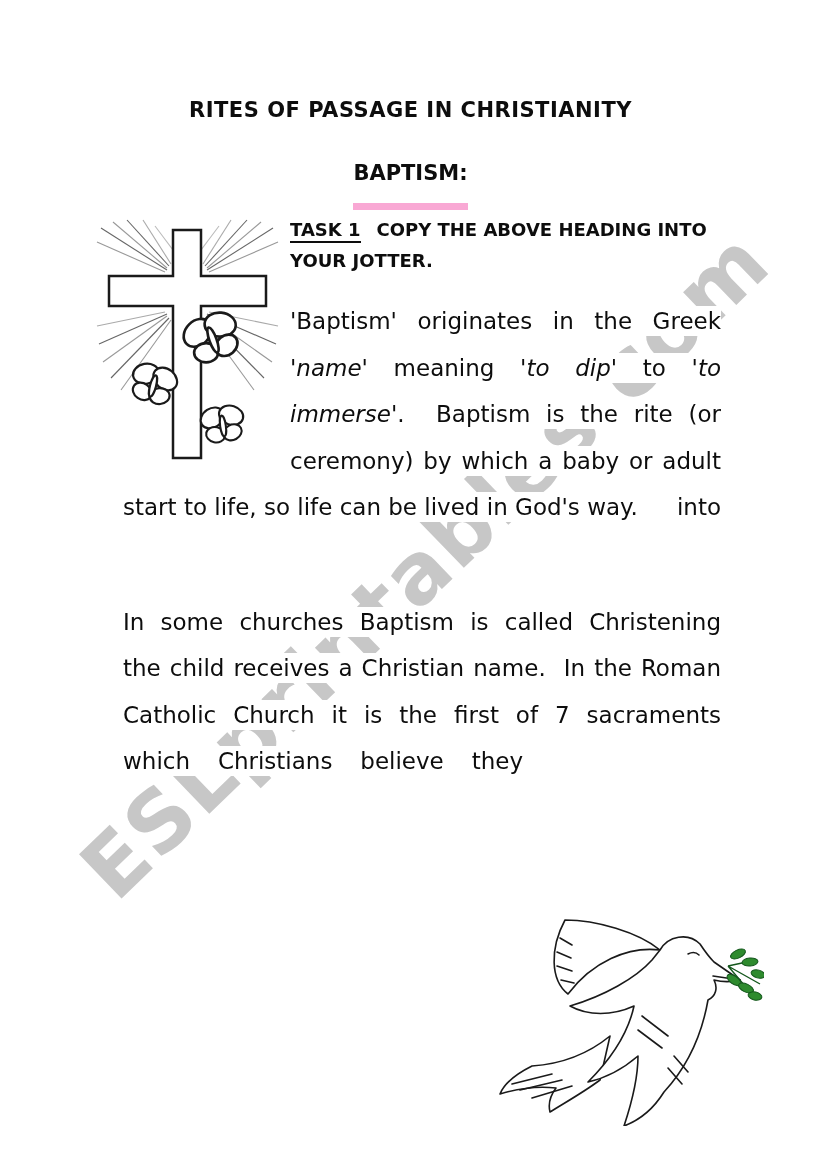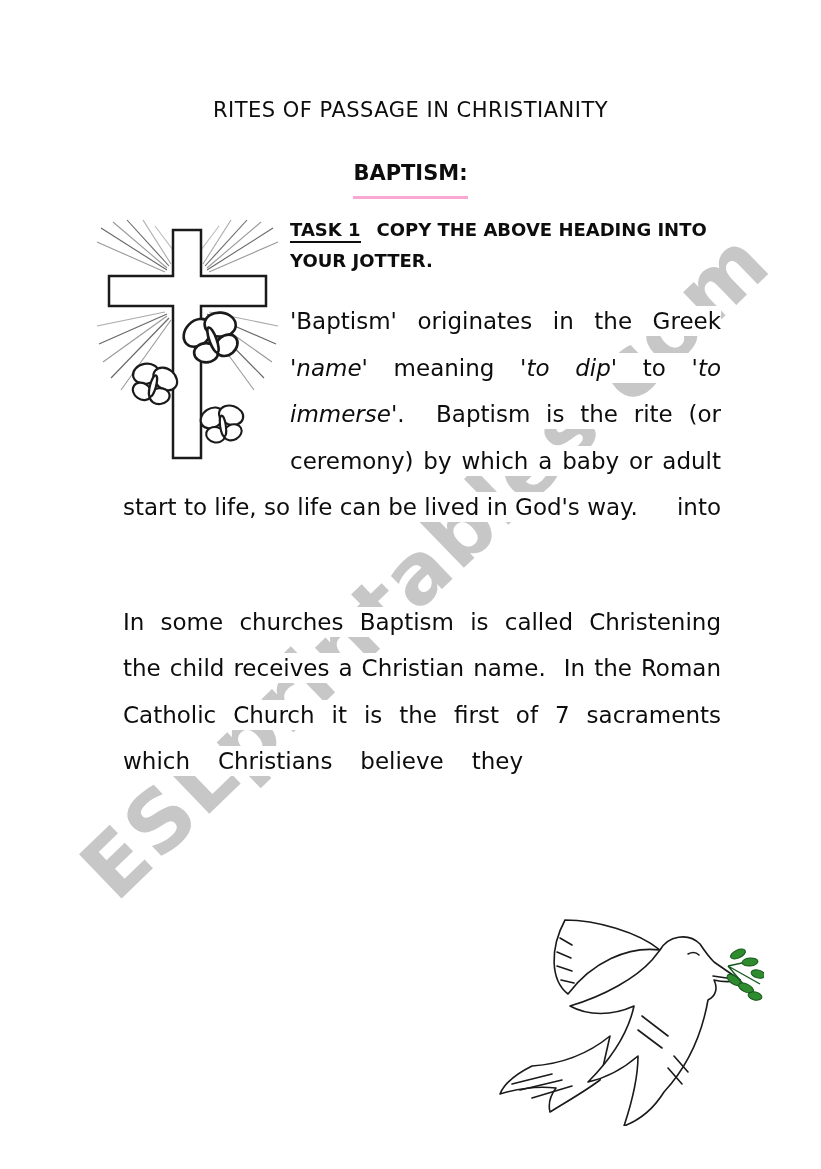--- a/index.html
+++ b/index.html
@@ -25,29 +25,29 @@
     z-index:0;
     user-select:none;
   }
   
   .sheet{position:relative;z-index:1;}
   h1.title{
     margin:0;padding-top:96px;
     text-align:center;
     font-size:21px;line-height:28px;
     letter-spacing:0.5px;
-    font-weight:normal;
+    font-weight:bold;
   }
   h2.subtitle{
     margin:36px 0 0 0;
     text-align:center;
     font-size:21px;line-height:26px;
     font-weight:bold;
   }
-  h2.subtitle .u2{border-bottom:3px solid #f9a8d4;padding-bottom:11px;}
+  h2.subtitle .u2{border-bottom:7px solid #f9a8d4;padding-bottom:18px;}
   .content{
     margin:5px 100px 0 123px; 
   }
   .cross-art{
     float:left;
     width:185px;height:245px;
     margin:4px 10px 6px -28px; 
   }
   .task1{
     margin-top:28px;

